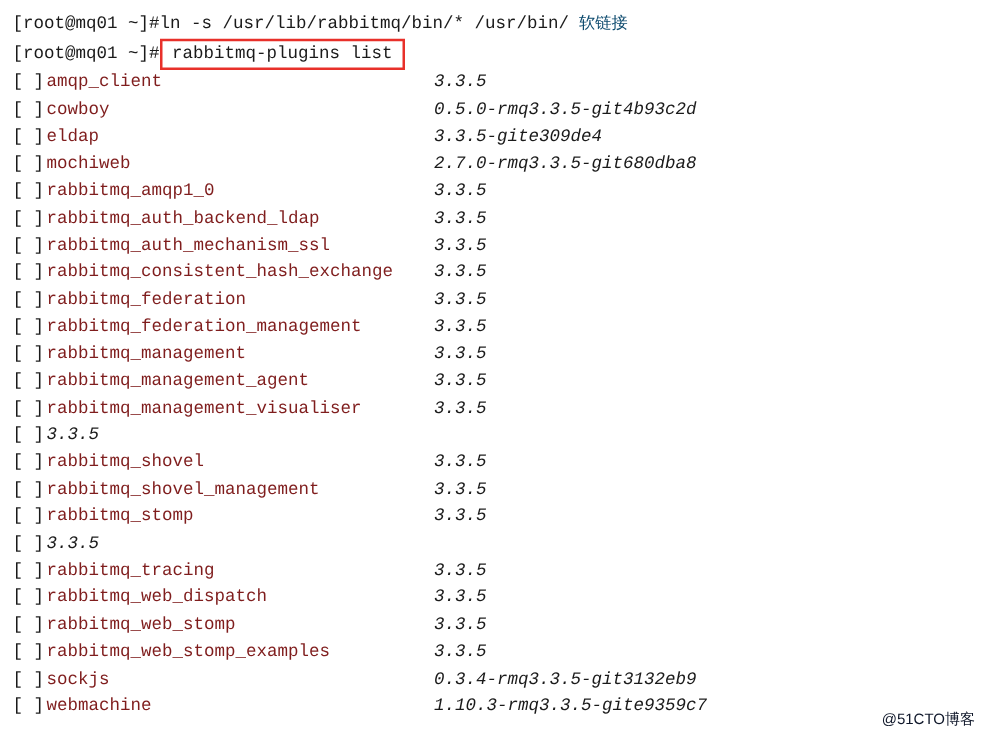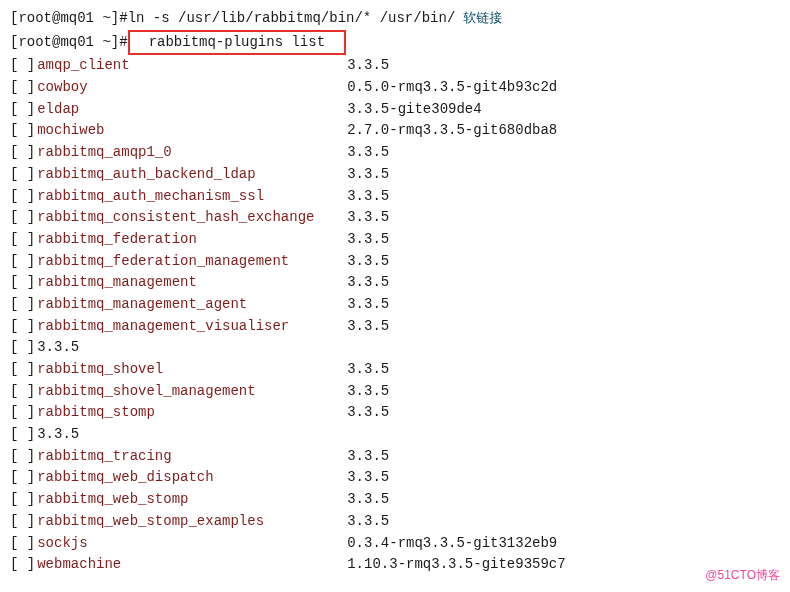--- a/index.html
+++ b/index.html
@@ -29,47 +29,48 @@
     .prompt {
       color: #1a1a1a;
     }
     .command-line {
       display: flex;
       align-items: baseline;
       line-height: 1.55;
     }
     .command-box {
       border: 2px solid #e8302a;
-      padding: 0 19px;
+      padding: 0 8px;
       display: inline;
       text-align: right;
     }
     .soft-link-label {
       color: #0c4a6e;
       margin-left: 8px;
       font-family: 'SimHei', '黑体', sans-serif;
       font-size: 13px;
     }
     .bracket {
       color: #1a1a1a;
       margin-right: 2px;
     }
     .plugin-name {
       display: inline-block;
       min-width: 310px;
       color: #7f1d1d;
     }
     .plugin-version {
       color: #1a1a1a;
+      font-style: italic;
     }
     .watermark {
       position: absolute;
       bottom: 8px;
       right: 10px;
-      color: #ec4899;
+      color: #0f172a;
       font-family: Arial, sans-serif;
       font-size: 12px;
     }
   </style>
 </head>
 <body>
 
 <div class="terminal">
 
   <div class="line">

